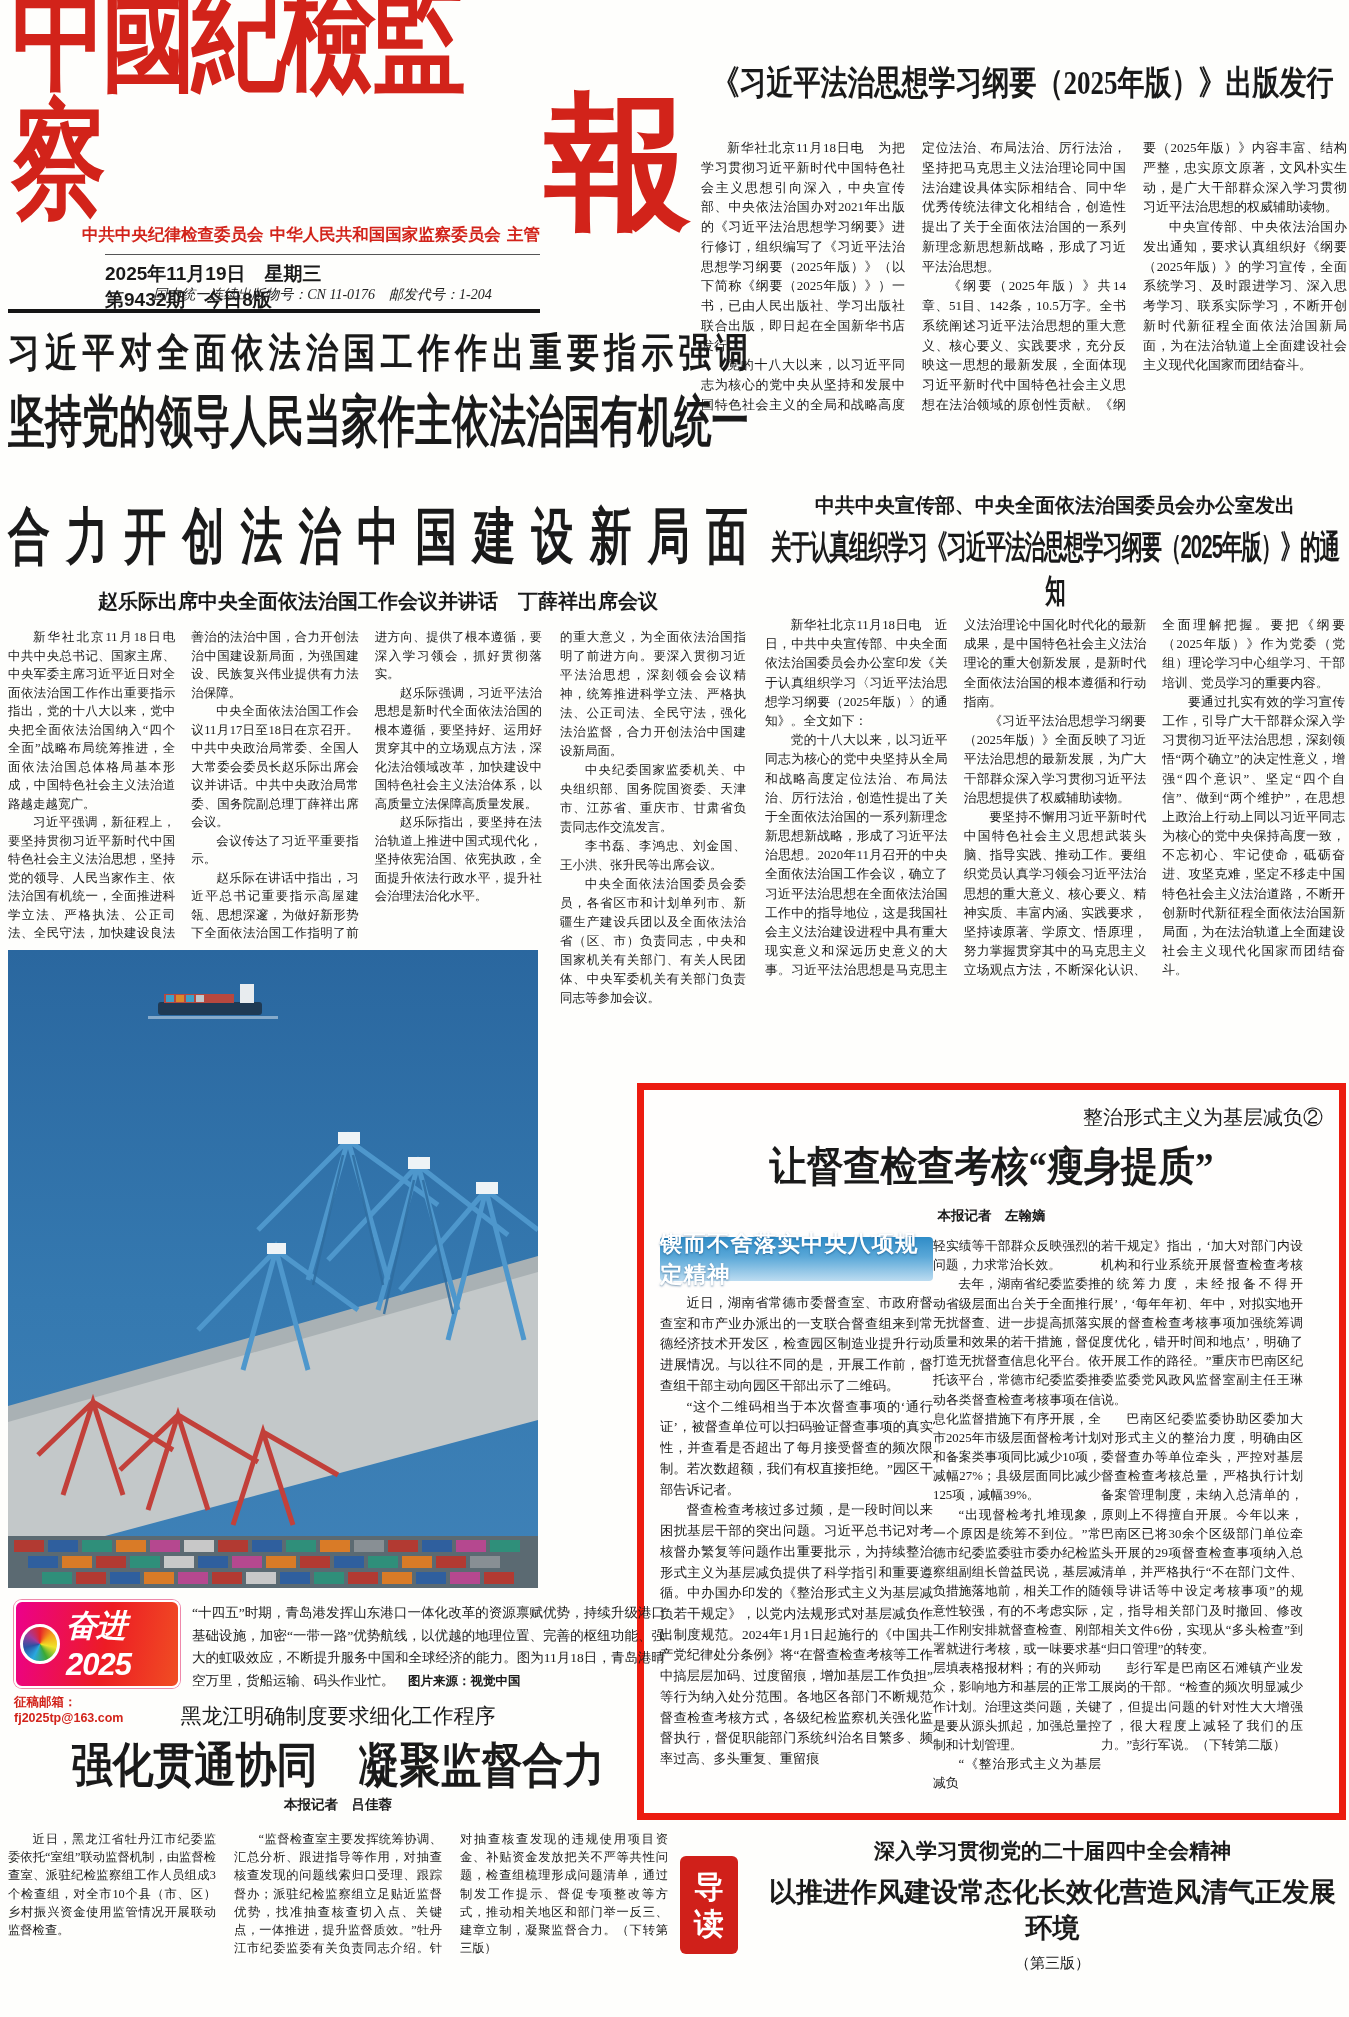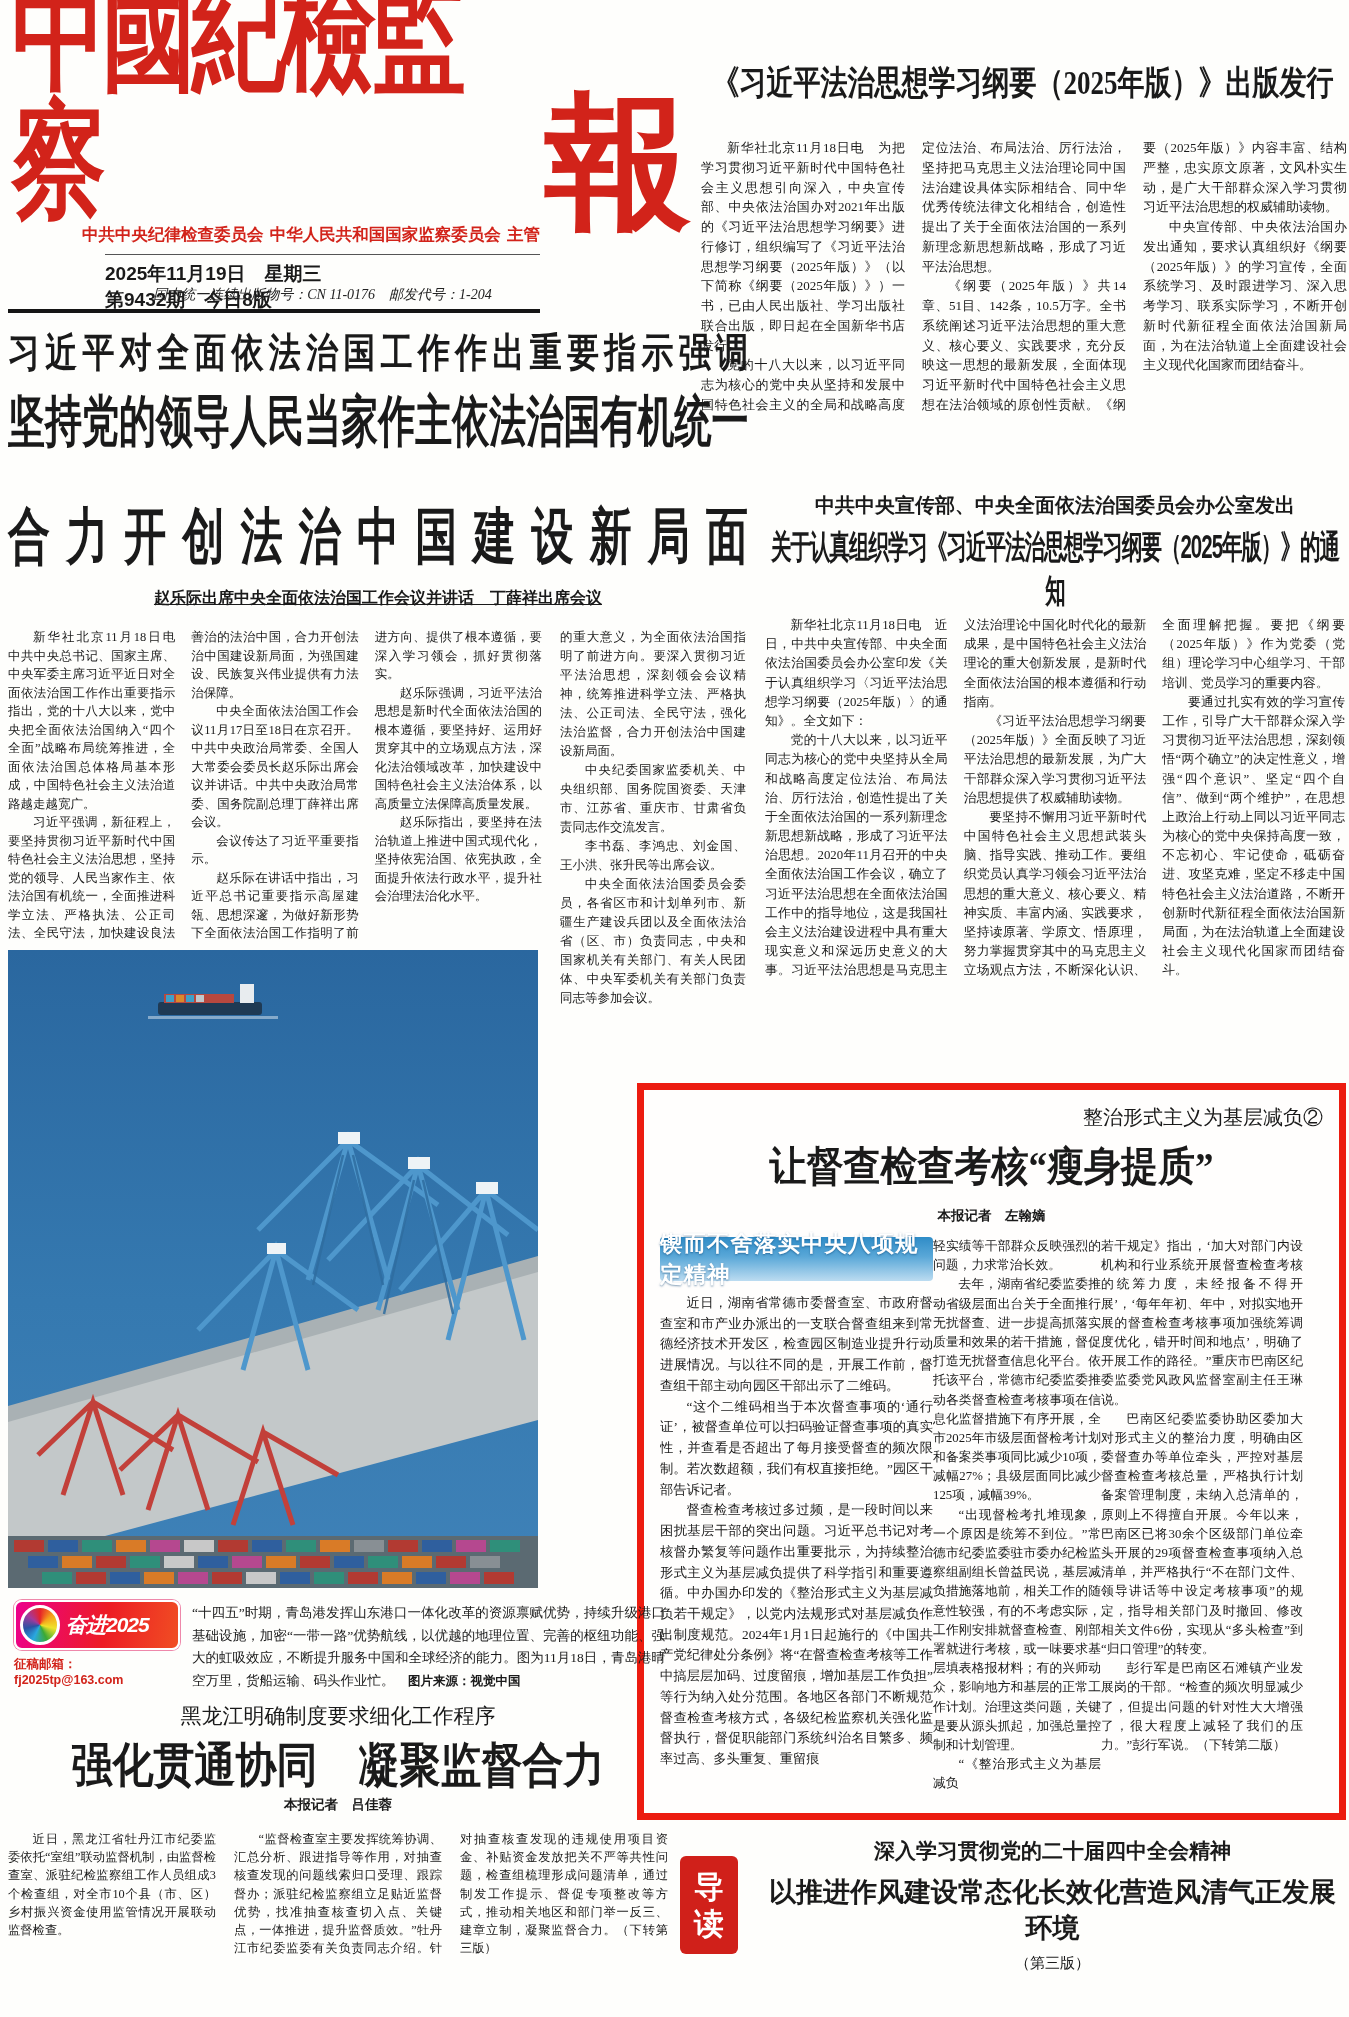--- a/index.html
+++ b/index.html
@@ -23,21 +23,21 @@
   
   .tr-hl { left:700px; top:60px; width:646px; font-size:27px; font-weight:bold; text-align:center; transform:scaleY(1.25); transform-origin:center top; }
   .tr-body { left:701px; top:138px; width:646px; height:347px; column-count:3; column-gap:17px; font-size:13px; line-height:1.52; text-align:justify; overflow:hidden; }
   .cols p { text-indent:2em; }
   .cols p.cont { text-indent:0; }
 
   
   .lead-kicker { left:8px; top:326px; width:740px; font-size:32px; font-weight:bold; transform:scaleY(1.25); transform-origin:left top; }
   .lead-hl1 { left:8px; top:384px; width:740px; font-weight:900; font-size:37px; transform:scaleY(1.5); transform-origin:left top; letter-spacing:-.5px; }
   .lead-hl2 { left:8px; top:496px; width:740px; font-weight:900; font-size:42px; transform:scaleY(1.45); transform-origin:left top; }
-  .lead-byline { left:8px; top:588px; width:740px; text-align:center; font-size:16px; font-weight:bold;text-decoration:underline; }
+  .lead-byline { left:8px; top:588px; width:740px; text-align:center; font-size:20px; font-weight:bold; }
   .lead-body { left:8px; top:628px; width:534px; height:318px; column-count:3; column-gap:16px; font-size:12.5px; line-height:1.48; text-align:justify; overflow:hidden; }
   .lead-tail { left:560px; top:628px; width:186px; height:478px; font-size:12.5px; line-height:1.52; text-align:justify; overflow:hidden; }
 
   
   .no-kicker { left:765px; top:492px; width:580px; text-align:center; font-size:20px; font-weight:bold; }
   .no-hl { left:765px; top:524px; width:580px; text-align:center; font-weight:900; font-size:20.5px; letter-spacing:-1px; transform:scaleY(1.6); transform-origin:center top; font-family:"Liberation Sans",sans-serif; }
   .no-body { left:765px; top:616px; width:580px; height:494px; column-count:3; column-gap:16px; font-size:12.8px; line-height:1.5; text-align:justify; overflow:hidden; }
 
   
   .redbox { left:637px; top:1083px; width:709px; height:737px; border:7px solid #ec1c10; background:#fffefd; padding:12px 16px 10px; }
@@ -49,21 +49,21 @@
   .rb-banner { height:44px; border-radius:4px; background:linear-gradient(180deg,#2f8cc7 0%,#5aa8d8 45%,#bcdcf1 100%); color:#fff; font-weight:900; font-size:22.5px; display:flex; align-items:center; justify-content:center; font-family:"Liberation Sans",sans-serif; letter-spacing:1px; text-shadow:0 1px 2px rgba(0,60,110,.5); }
   .rb-colA .txt { margin-top:12px; height:520px; overflow:hidden; font-size:13.3px; line-height:1.56; text-align:justify; }
   .rb-colB { width:168px; height:578px; overflow:hidden; font-size:12.8px; line-height:1.5; text-align:justify; }
   .rb-colC { width:202px; height:578px; overflow:hidden; font-size:12.8px; line-height:1.5; text-align:justify; }
 
   
   .photo { left:8px; top:950px; width:530px; height:638px; overflow:hidden; background:#30699f; }
   .badge { left:14px; top:1600px; width:170px; }
   .badge-row { display:flex; align-items:center; gap:6px; background:linear-gradient(100deg,#ec008c,#ed1c24 55%,#f04e23); border:2px solid #fff; border-radius:8px; padding:3px 8px 3px 4px; box-shadow:0 0 0 1px #e8a; width:166px; }
   .pinwheel { width:40px; height:40px; border-radius:50%; flex:0 0 40px; background:conic-gradient(#e62129,#f5a11b,#efe32a,#3aa935,#29a8e0,#2b51a3,#a4399b,#e62129); border:3px solid #fff; }
-  .badge-title { color:#fff; font-weight:900; font-style:italic; font-size:21px; font-family:"Liberation Sans",sans-serif; letter-spacing:-1px; }
+  .badge-title { color:#fff; font-weight:900; font-style:italic; font-size:31px; font-family:"Liberation Sans",sans-serif; letter-spacing:-1px; }
   .badge-mail { margin-top:6px; color:#d2231a; font-weight:bold; font-size:12.5px; font-family:"Liberation Sans",sans-serif; }
   .caption { left:192px; top:1602px; width:473px; font-size:13.5px; line-height:1.68; text-align:justify; }
   .caption .cap-text { text-indent:2em; display:inline; }
   .caption b { font-family:"Liberation Sans",sans-serif; font-size:12.5px; }
 
   
   .bl-kicker { left:8px; top:1702px; width:660px; text-align:center; font-size:21px; }
   .bl-hl { left:8px; top:1734px; width:660px; text-align:center; font-size:41px; font-weight:900; transform:scaleY(1.15); transform-origin:center top; }
   .bl-byline { left:8px; top:1796px; width:660px; text-align:center; font-size:13.5px; font-weight:bold; font-family:"Liberation Sans",sans-serif; }
   .bl-body { left:8px; top:1830px; width:660px; height:140px; column-count:3; column-gap:18px; font-size:12.3px; line-height:1.48; text-align:justify; overflow:hidden; }

